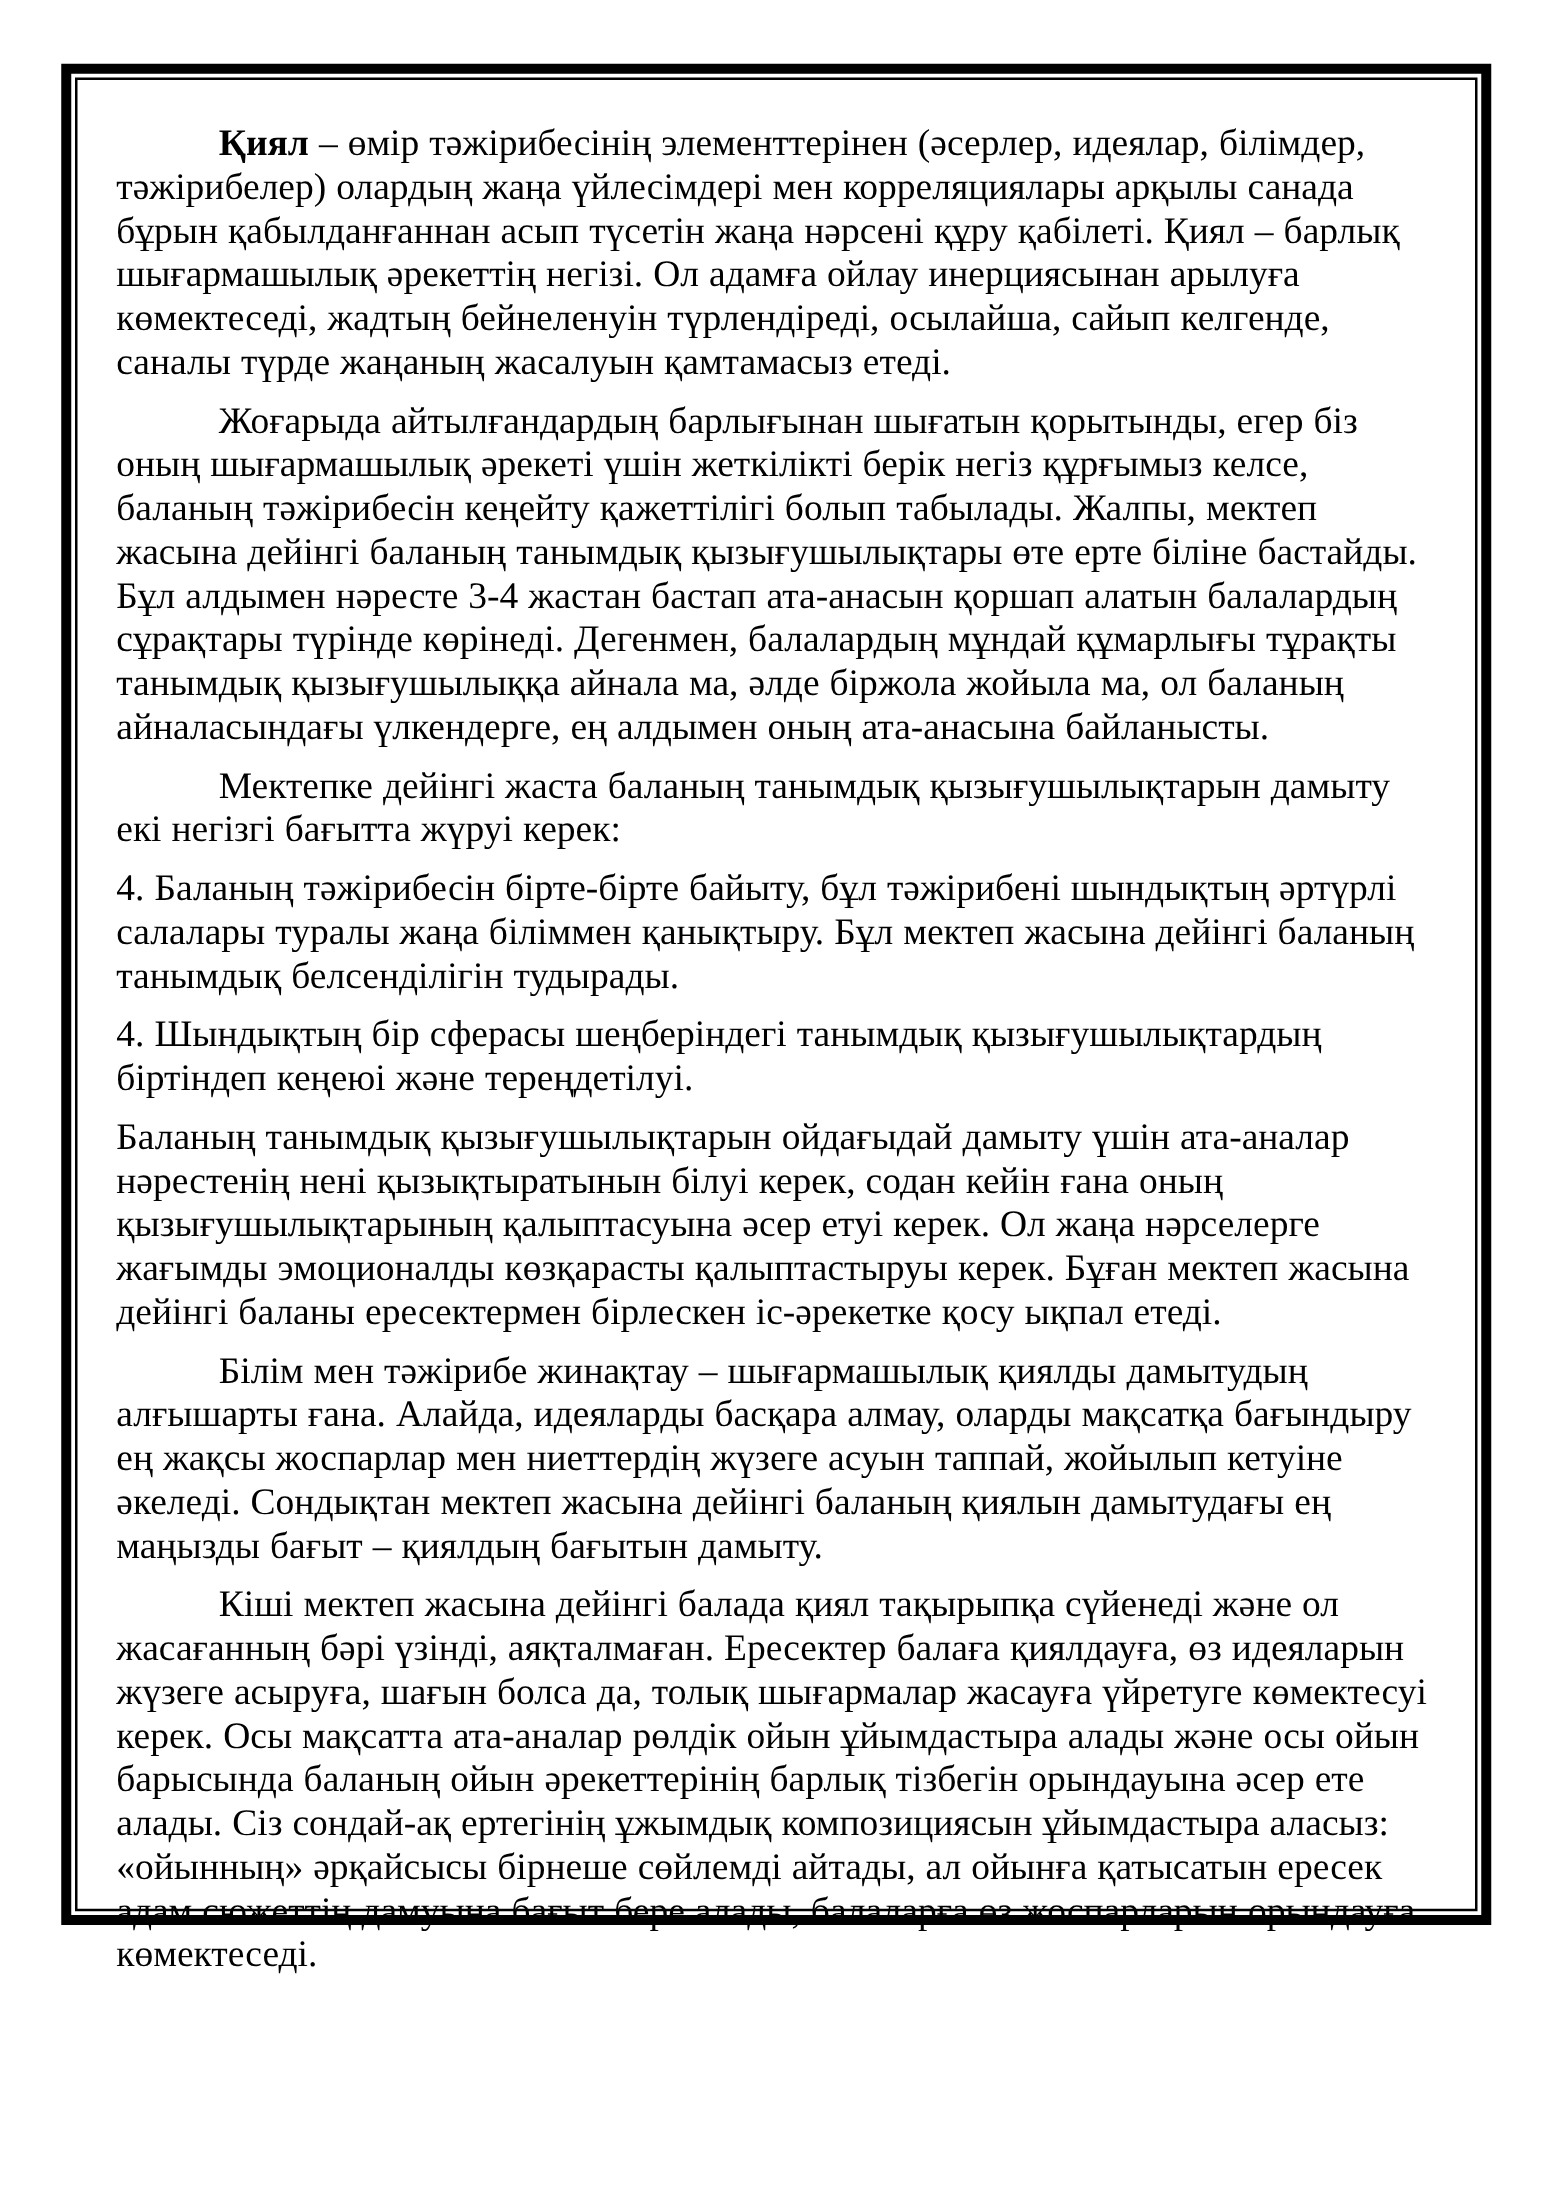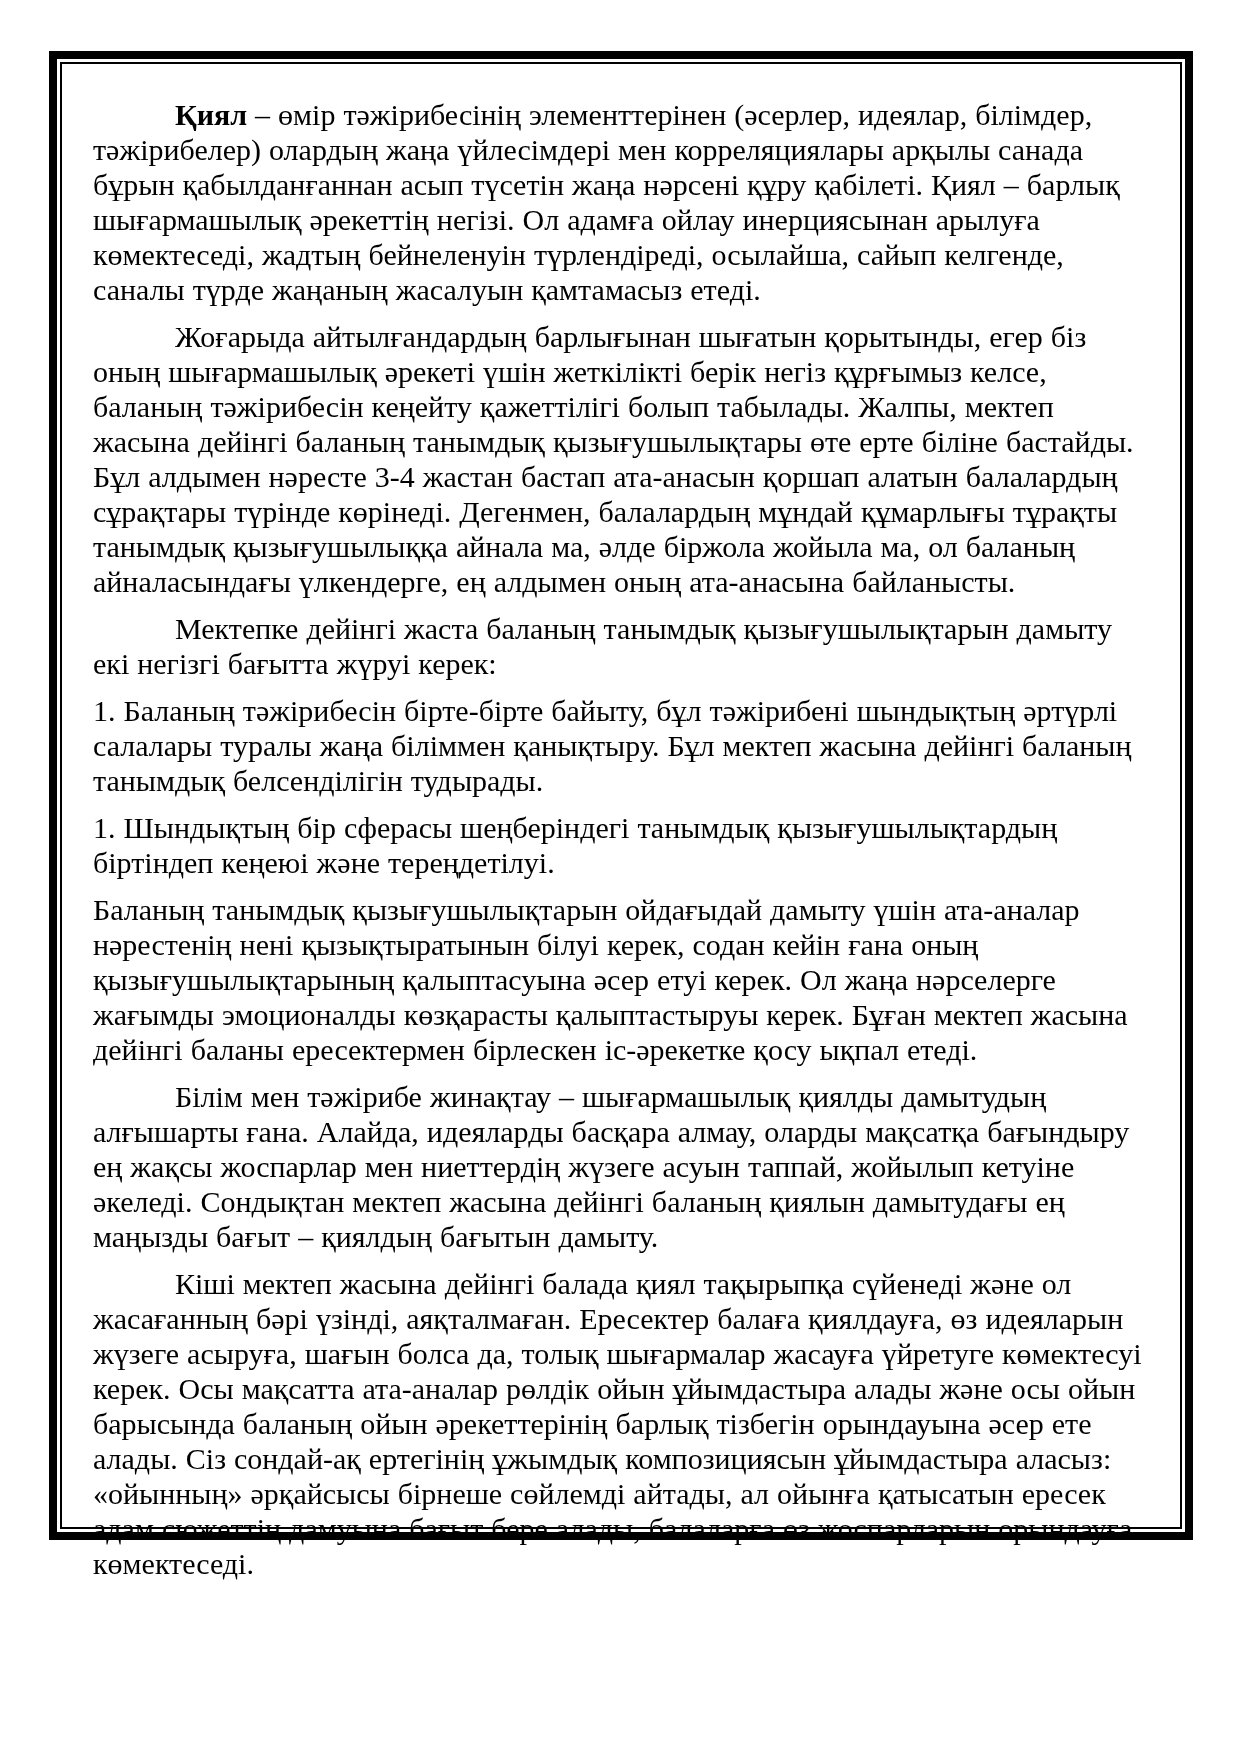--- a/index.html
+++ b/index.html
@@ -58,19 +58,19 @@
 <body>
 
 <div class="page">
   <div class="frame">
     <div class="frame-inner"></div>
   </div>
   <div class="content">
       <p class="indent"><strong>Қиял</strong> – өмір тәжірибесінің элементтерінен (әсерлер, идеялар, білімдер, тәжірибелер) олардың жаңа үйлесімдері мен корреляциялары арқылы санада бұрын қабылданғаннан асып түсетін жаңа нәрсені құру қабілеті. Қиял – барлық шығармашылық әрекеттің негізі. Ол адамға ойлау инерциясынан арылуға көмектеседі, жадтың бейнеленуін түрлендіреді, осылайша, сайып келгенде, саналы түрде жаңаның жасалуын қамтамасыз етеді.</p>
       <p class="indent">Жоғарыда айтылғандардың барлығынан шығатын қорытынды, егер біз оның шығармашылық әрекеті үшін жеткілікті берік негіз құрғымыз келсе, баланың тәжірибесін кеңейту қажеттілігі болып табылады. Жалпы, мектеп жасына дейінгі баланың танымдық қызығушылықтары өте ерте біліне бастайды. Бұл алдымен нәресте 3-4 жастан бастап ата-анасын қоршап алатын балалардың сұрақтары түрінде көрінеді. Дегенмен, балалардың мұндай құмарлығы тұрақты танымдық қызығушылыққа айнала ма, әлде біржола жойыла ма, ол баланың айналасындағы үлкендерге, ең алдымен оның ата-анасына байланысты.</p>
       <p class="indent bold">Мектепке дейінгі жаста баланың танымдық қызығушылықтарын дамыту екі негізгі бағытта жүруі керек:</p>
-      <p>1. Баланың тәжірибесін бірте-бірте байыту, бұл тәжірибені шындықтың әртүрлі салалары туралы жаңа біліммен қанықтыру. Бұл мектеп жасына дейінгі баланың танымдық белсенділігін тудырады.</p>
-      <p>1. Шындықтың бір сферасы шеңберіндегі танымдық қызығушылықтардың біртіндеп кеңеюі және тереңдетілуі.</p>
+      <p>4. Баланың тәжірибесін бірте-бірте байыту, бұл тәжірибені шындықтың әртүрлі салалары туралы жаңа біліммен қанықтыру. Бұл мектеп жасына дейінгі баланың танымдық белсенділігін тудырады.</p>
+      <p>4. Шындықтың бір сферасы шеңберіндегі танымдық қызығушылықтардың біртіндеп кеңеюі және тереңдетілуі.</p>
       <p>Баланың танымдық қызығушылықтарын ойдағыдай дамыту үшін ата-аналар нәрестенің нені қызықтыратынын білуі керек, содан кейін ғана оның қызығушылықтарының қалыптасуына әсер етуі керек. Ол жаңа нәрселерге жағымды эмоционалды көзқарасты қалыптастыруы керек. Бұған мектеп жасына дейінгі баланы ересектермен бірлескен іс-әрекетке қосу ықпал етеді.</p>
       <p class="indent">Білім мен тәжірибе жинақтау – шығармашылық қиялды дамытудың алғышарты ғана. Алайда, идеяларды басқара алмау, оларды мақсатқа бағындыру ең жақсы жоспарлар мен ниеттердің жүзеге асуын таппай, жойылып кетуіне әкеледі. Сондықтан мектеп жасына дейінгі баланың қиялын дамытудағы ең маңызды бағыт – қиялдың бағытын дамыту.</p>
       <p class="indent">Кіші мектеп жасына дейінгі балада қиял тақырыпқа сүйенеді және ол жасағанның бәрі үзінді, аяқталмаған. Ересектер балаға қиялдауға, өз идеяларын жүзеге асыруға, шағын болса да, толық шығармалар жасауға үйретуге көмектесуі керек. Осы мақсатта ата-аналар рөлдік ойын ұйымдастыра алады және осы ойын барысында баланың ойын әрекеттерінің барлық тізбегін орындауына әсер ете алады. Сіз сондай-ақ ертегінің ұжымдық композициясын ұйымдастыра аласыз: «ойынның» әрқайсысы бірнеше сөйлемді айтады, ал ойынға қатысатын ересек адам сюжеттің дамуына бағыт бере алады, балаларға өз жоспарларын орындауға көмектеседі.</p>
     </div>
 </div>
 
 </body></html>

